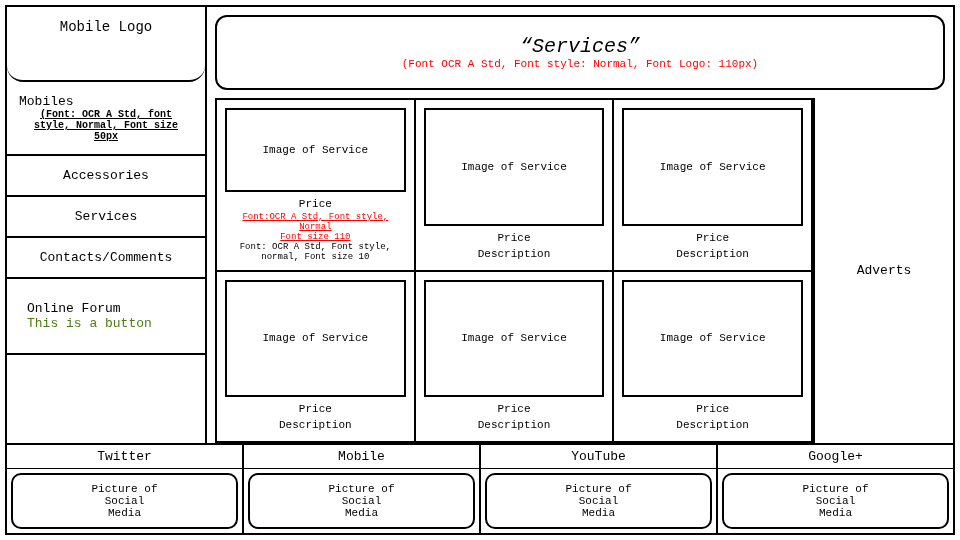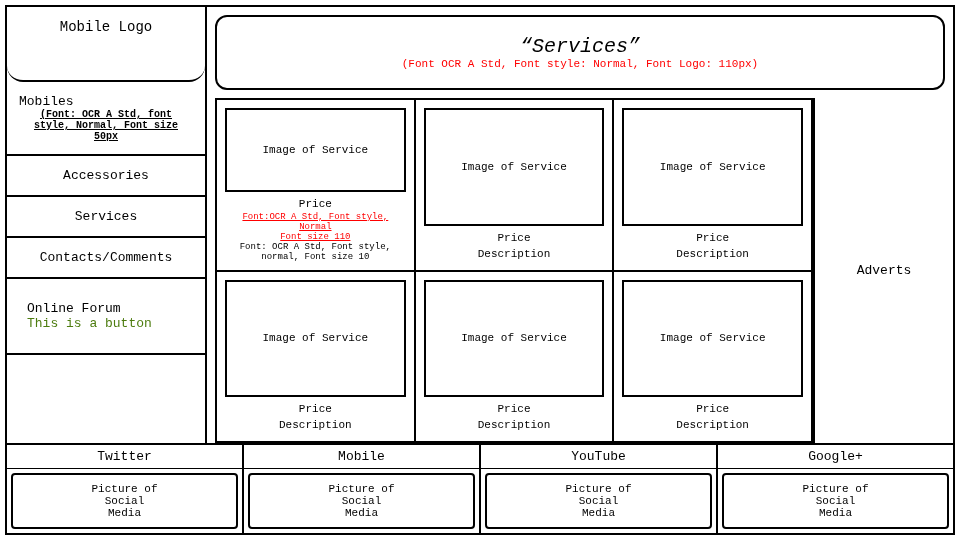--- a/index.html
+++ b/index.html
@@ -87,21 +87,21 @@
     .social-label {
       font-size: 13px;
       padding: 4px 0;
       text-align: center;
       border-bottom: 1px solid #000;
       width: 100%;
       text-align: center;
     }
     .social-image-box {
       border: 2px solid #000;
-      border-radius: 4px;
+      border-radius: 10px;
       margin: 4px;
       flex: 1;
       width: calc(100% - 8px);
       display: flex;
       align-items: center;
       justify-content: center;
       font-size: 11px;
       text-align: center;
       padding: 2px;
     }

